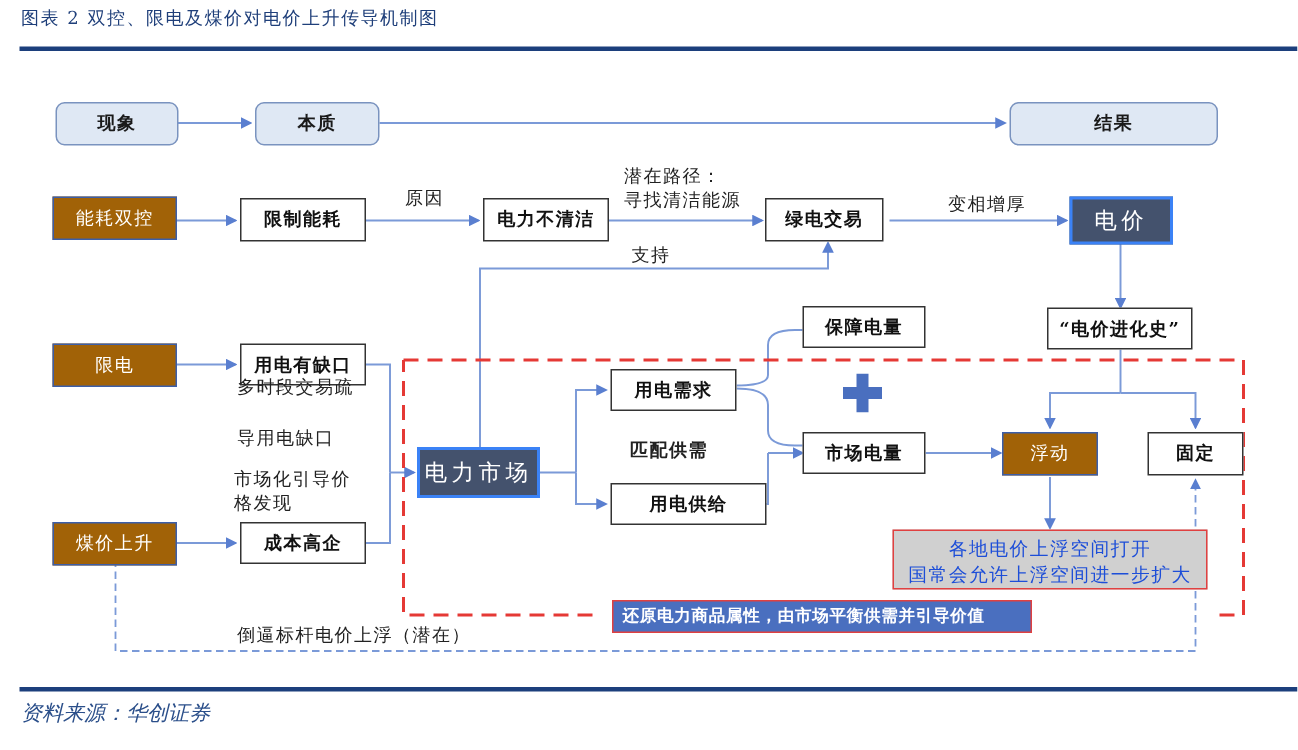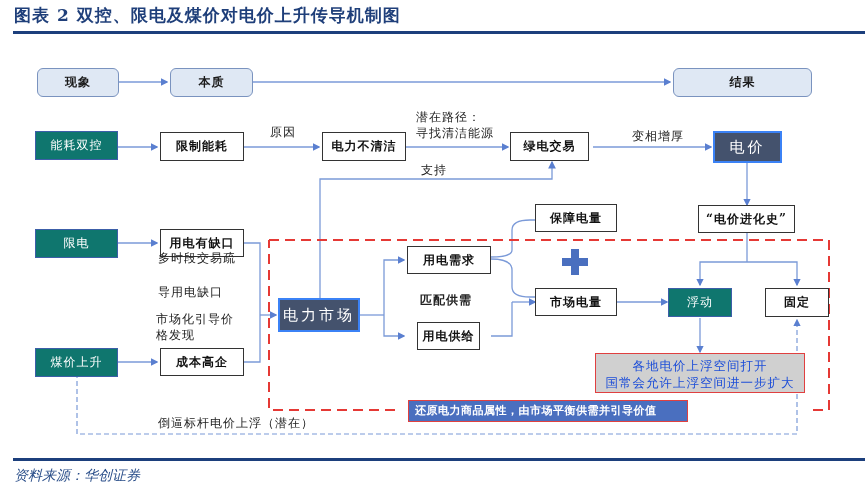--- a/index.html
+++ b/index.html
@@ -1,23 +1,23 @@
 <!DOCTYPE html>
 <html><head>
 <meta charset="utf-8">
 <style>
   html, body { margin: 0; padding: 0; background: #ffffff; }
   body { width: 865px; height: 500px; position: relative; overflow: hidden; font-family: "DejaVu Serif", "Liberation Serif", serif; }
-  .title { position: absolute; left: 14px; top: 4px; font-size: 17px; font-weight: bold; color: #1f3f7a; letter-spacing: 1px; white-space: nowrap; }
+  .title { position: absolute; left: 14px; top: 4px; font-size: 12px; font-weight: normal; color: #1f3f7a; letter-spacing: 1px; white-space: nowrap; }
   .rule { position: absolute; left: 13px; width: 852px; height: 3px; background: #1c3f7c; }
   .source { position: absolute; left: 14px; top: 467px; font-size: 14px; font-style: italic; color: #2b4f8a; white-space: nowrap; }
   svg { position: absolute; left: 0; top: 0; }
   .box { position: absolute; display: flex; align-items: center; justify-content: center; box-sizing: border-box; font-size: 12px; font-weight: bold; white-space: nowrap; letter-spacing: 1px; }
   .hdr { background: #dfe8f4; border: 1.5px solid #7a93bf; border-radius: 6px; color: #1a1a1a; }
-  .blue { background: #0f766e; color: #ffffff; border: 1px solid #3c5ea8; font-weight: normal; }
+  .blue { background: #a16207; color: #ffffff; border: 1px solid #3c5ea8; font-weight: normal; }
   .dark { background: #44526d; color: #ffffff; border: 2px solid #3b82f6; font-weight: normal; font-size: 15px; letter-spacing: 3px; }
   .white { background: #ffffff; border: 1.5px solid #333; color: #111; }
   .lbl { position: absolute; font-size: 12px; color: #222; white-space: nowrap; line-height: 16px; letter-spacing: 1px; }
   .redbox { position: absolute; background: #d0d0d0; border: 1.5px solid #e04040; color: #1d4ed8; font-size: 12.5px; font-weight: normal; text-align: center; line-height: 17px; box-sizing: border-box; padding-top: 3px; letter-spacing: 1px; }
   .bluebar { position: absolute; background: #4a6fbf; border: 1.5px solid #e04040; color: #fff; font-size: 11px; font-weight: bold; box-sizing: border-box; padding-left: 6px; line-height: 19px; white-space: nowrap; letter-spacing: 0.5px; }
   .plus { position: absolute; }
 </style>
 </head>
 <body>
 
@@ -120,21 +120,21 @@
     <span>成本高企</span>
   </div>
 
 <div class="box dark" style="left:278px;top:298px;width:82px;height:34px;">
     <span>电力市场</span>
   </div>
 <div class="box white" style="left:407px;top:246px;width:84px;height:28px;">
     <span>用电需求</span>
   </div>
 <div class="lbl" style="left:420px;top:292px;font-weight:bold;">匹配供需</div>
-<div class="box white" style="left:407px;top:322px;width:63px;height:28px;margin-left:10px;">
+<div class="box white" style="left:407px;top:322px;width:104px;height:28px;">
     <span>用电供给</span>
   </div>
 
 <div class="box white" style="left:535px;top:204px;width:82px;height:28px;">
     <span>保障电量</span>
   </div>
 <svg class="plus" style="left:562px;top:249px;" width="26" height="26">
   <path d="M9,0 H17 V9 H26 V17 H17 V26 H9 V17 H0 V9 H9 Z" fill="#4a6fbf"></path>
 </svg>
 <div class="box white" style="left:535px;top:288px;width:82px;height:28px;">

